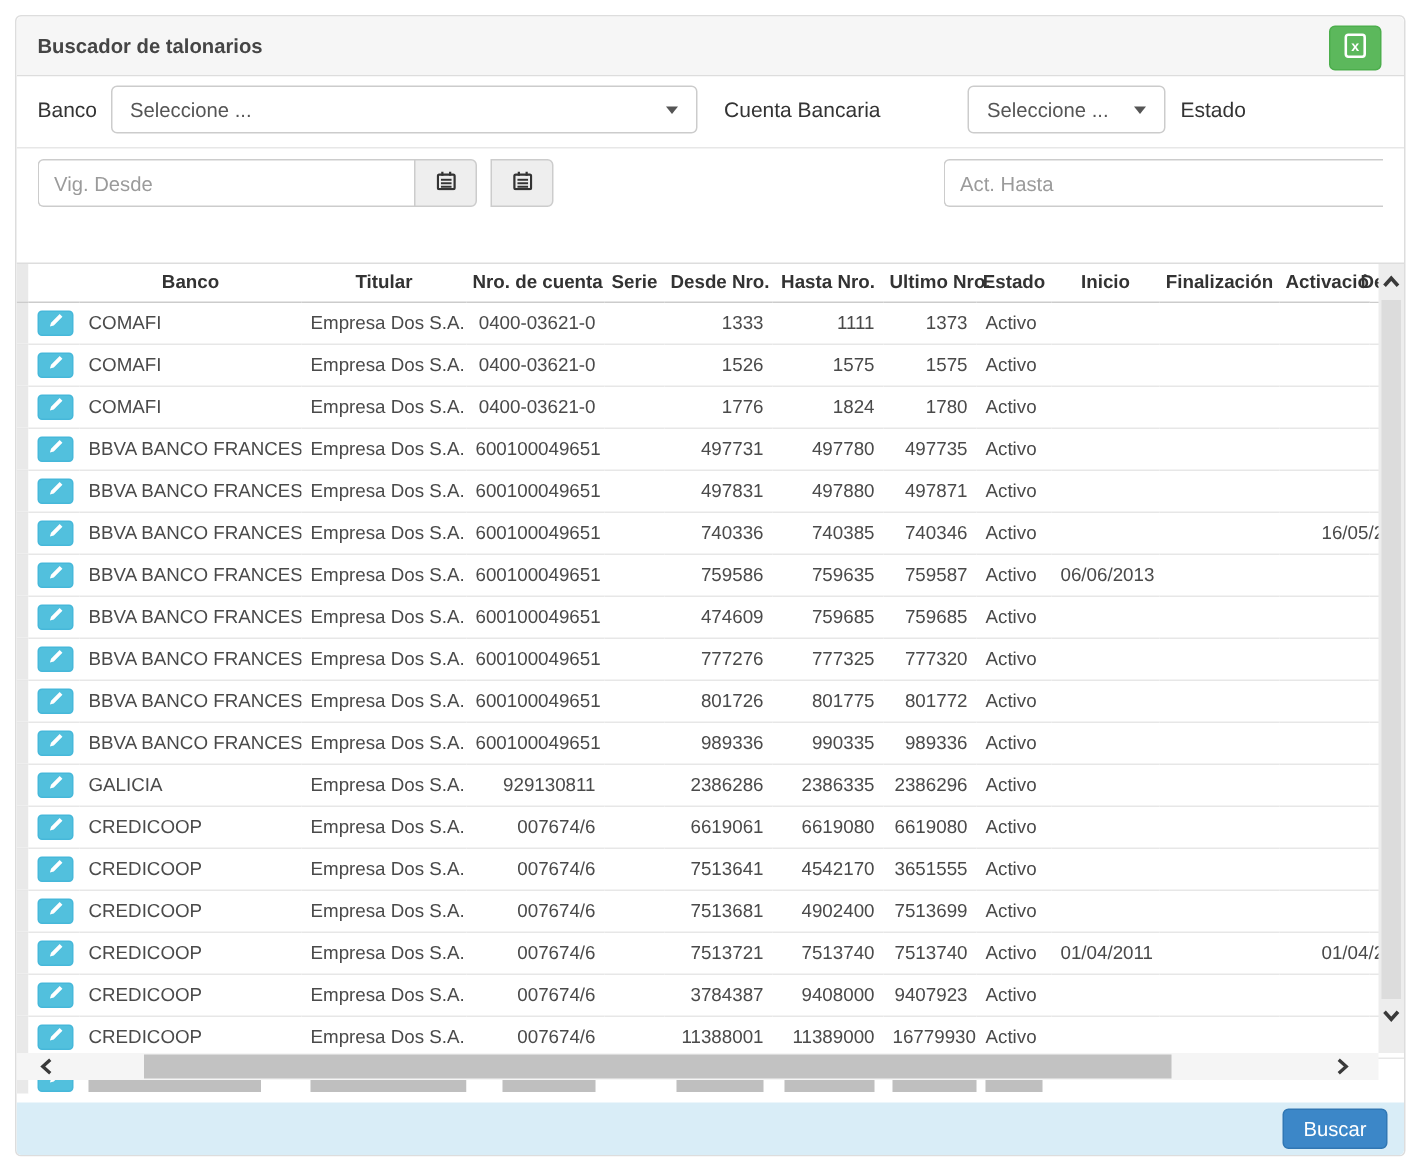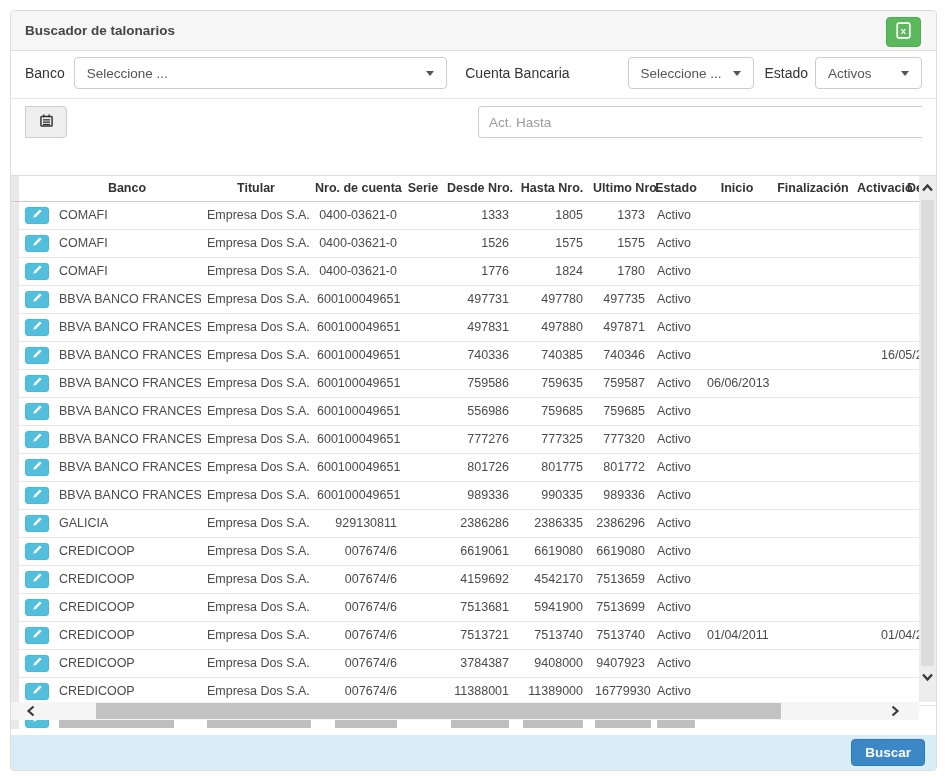--- a/index.html
+++ b/index.html
@@ -178,21 +178,20 @@
     right: 11px; top: 4px;
     height: 27px;
     padding: 0 13px;
     background: #3c87c8;
     border: 1px solid #3077b4;
     border-radius: 4px;
     color: #fff;
     font-size: 13.5px;
     font-family: "Liberation Sans", sans-serif;
     cursor: pointer;
-    font-weight: bold;
   }
 </style>
 </head>
 <body>
 
 <div class="page">
   <div class="panel">
 
     <div class="panel-heading">
       <span class="panel-title">Buscador de talonarios</span>
@@ -212,27 +211,36 @@
         <div class="select sel-banco">
           <span>Seleccione ...</span>
           <span class="caret"></span>
         </div>
         <span class="flabel lbl-cuenta">Cuenta Bancaria</span>
         <div class="select sel-cuenta">
           <span>Seleccione ...</span>
           <span class="caret"></span>
         </div>
         <span class="flabel lbl-estado">Estado</span>
-        <div class="select sel-estado">
-          <span>Activos</span>
-          <span class="caret"></span>
-        </div>
       </div>
       <div class="filter-divider"></div>
       <div class="filter-row2">
+          <div class="igroup">
+            <input type="text" placeholder="Vig. Desde" style="">
+            <span class="addon">
+              <span><svg width="13" height="13" viewBox="0 0 14 14">
+                  <rect x="1" y="2.6" width="12" height="10.4" rx="1" fill="none" stroke="#333" stroke-width="1.6"></rect>
+                  <line x1="4.2" y1="0.6" x2="4.2" y2="3.4" stroke="#333" stroke-width="1.6"></line>
+                  <line x1="9.8" y1="0.6" x2="9.8" y2="3.4" stroke="#333" stroke-width="1.6"></line>
+                  <rect x="3.2" y="5.6" width="7.6" height="1.4" fill="#333"></rect>
+                  <rect x="3.2" y="8.1" width="7.6" height="1.4" fill="#333"></rect>
+                  <rect x="3.2" y="10.6" width="7.6" height="1.4" fill="#333"></rect>
+                </svg></span>
+            </span>
+          </div>
           <div class="igroup">
             <span class="addon">
               <span><svg width="13" height="13" viewBox="0 0 14 14">
                   <rect x="1" y="2.6" width="12" height="10.4" rx="1" fill="none" stroke="#333" stroke-width="1.6"></rect>
                   <line x1="4.2" y1="0.6" x2="4.2" y2="3.4" stroke="#333" stroke-width="1.6"></line>
                   <line x1="9.8" y1="0.6" x2="9.8" y2="3.4" stroke="#333" stroke-width="1.6"></line>
                   <rect x="3.2" y="5.6" width="7.6" height="1.4" fill="#333"></rect>
                   <rect x="3.2" y="8.1" width="7.6" height="1.4" fill="#333"></rect>
                   <rect x="3.2" y="10.6" width="7.6" height="1.4" fill="#333"></rect>
                 </svg></span>
@@ -288,21 +296,21 @@
               <td class="c-btn"><span class="edit-btn">
                   <span><svg width="11" height="11" viewBox="0 0 12 12">
                       <path d="M1.4 10.6l.8-2.8 6.3-6.3 2 2-6.3 6.3-2.8.8z" fill="#fff"></path>
                     </svg></span>
                 </span></td>
               <td>COMAFI</td>
               <td>Empresa Dos S.A.</td>
               <td class="al-r">0400-03621-0</td>
               <td></td>
               <td class="al-r">1333</td>
-              <td class="al-r">1805</td>
+              <td class="al-r">1111</td>
               <td class="al-r">1373</td>
               <td>Activo</td>
               <td></td>
               <td></td>
               <td class="al-r c-act"></td>
               <td></td>
             </tr>
             <tr>
               <td class="c-strip"></td>
               <td class="c-btn"><span class="edit-btn">
@@ -427,21 +435,21 @@
               <td class="c-strip"></td>
               <td class="c-btn"><span class="edit-btn">
                   <span><svg width="11" height="11" viewBox="0 0 12 12">
                       <path d="M1.4 10.6l.8-2.8 6.3-6.3 2 2-6.3 6.3-2.8.8z" fill="#fff"></path>
                     </svg></span>
                 </span></td>
               <td>BBVA BANCO FRANCES</td>
               <td>Empresa Dos S.A.</td>
               <td class="al-r">600100049651</td>
               <td></td>
-              <td class="al-r">556986</td>
+              <td class="al-r">474609</td>
               <td class="al-r">759685</td>
               <td class="al-r">759685</td>
               <td>Activo</td>
               <td></td>
               <td></td>
               <td class="al-r c-act"></td>
               <td></td>
             </tr>
             <tr>
               <td class="c-strip"></td>
@@ -547,42 +555,42 @@
               <td class="c-strip"></td>
               <td class="c-btn"><span class="edit-btn">
                   <span><svg width="11" height="11" viewBox="0 0 12 12">
                       <path d="M1.4 10.6l.8-2.8 6.3-6.3 2 2-6.3 6.3-2.8.8z" fill="#fff"></path>
                     </svg></span>
                 </span></td>
               <td>CREDICOOP</td>
               <td>Empresa Dos S.A.</td>
               <td class="al-r">007674/6</td>
               <td></td>
-              <td class="al-r">4159692</td>
+              <td class="al-r">7513641</td>
               <td class="al-r">4542170</td>
-              <td class="al-r">7513659</td>
+              <td class="al-r">3651555</td>
               <td>Activo</td>
               <td></td>
               <td></td>
               <td class="al-r c-act"></td>
               <td></td>
             </tr>
             <tr>
               <td class="c-strip"></td>
               <td class="c-btn"><span class="edit-btn">
                   <span><svg width="11" height="11" viewBox="0 0 12 12">
                       <path d="M1.4 10.6l.8-2.8 6.3-6.3 2 2-6.3 6.3-2.8.8z" fill="#fff"></path>
                     </svg></span>
                 </span></td>
               <td>CREDICOOP</td>
               <td>Empresa Dos S.A.</td>
               <td class="al-r">007674/6</td>
               <td></td>
               <td class="al-r">7513681</td>
-              <td class="al-r">5941900</td>
+              <td class="al-r">4902400</td>
               <td class="al-r">7513699</td>
               <td>Activo</td>
               <td></td>
               <td></td>
               <td class="al-r c-act"></td>
               <td></td>
             </tr>
             <tr>
               <td class="c-strip"></td>
               <td class="c-btn"><span class="edit-btn">

